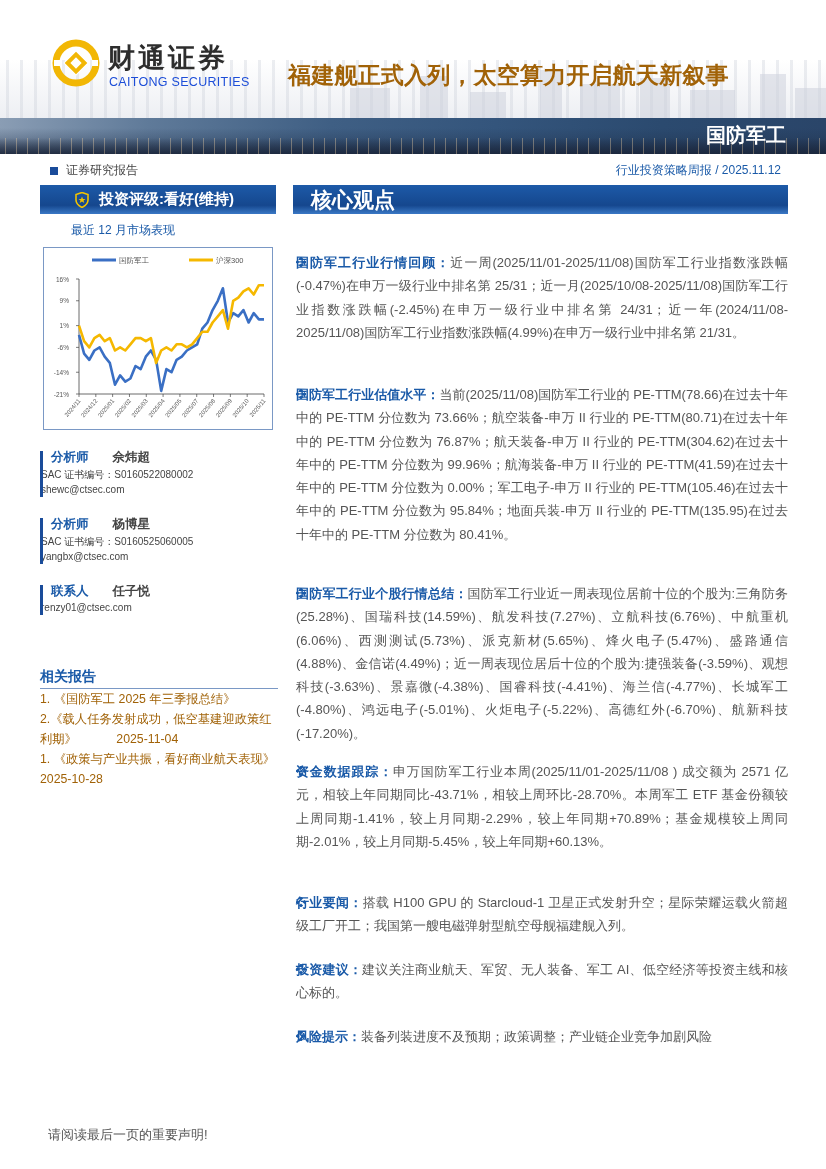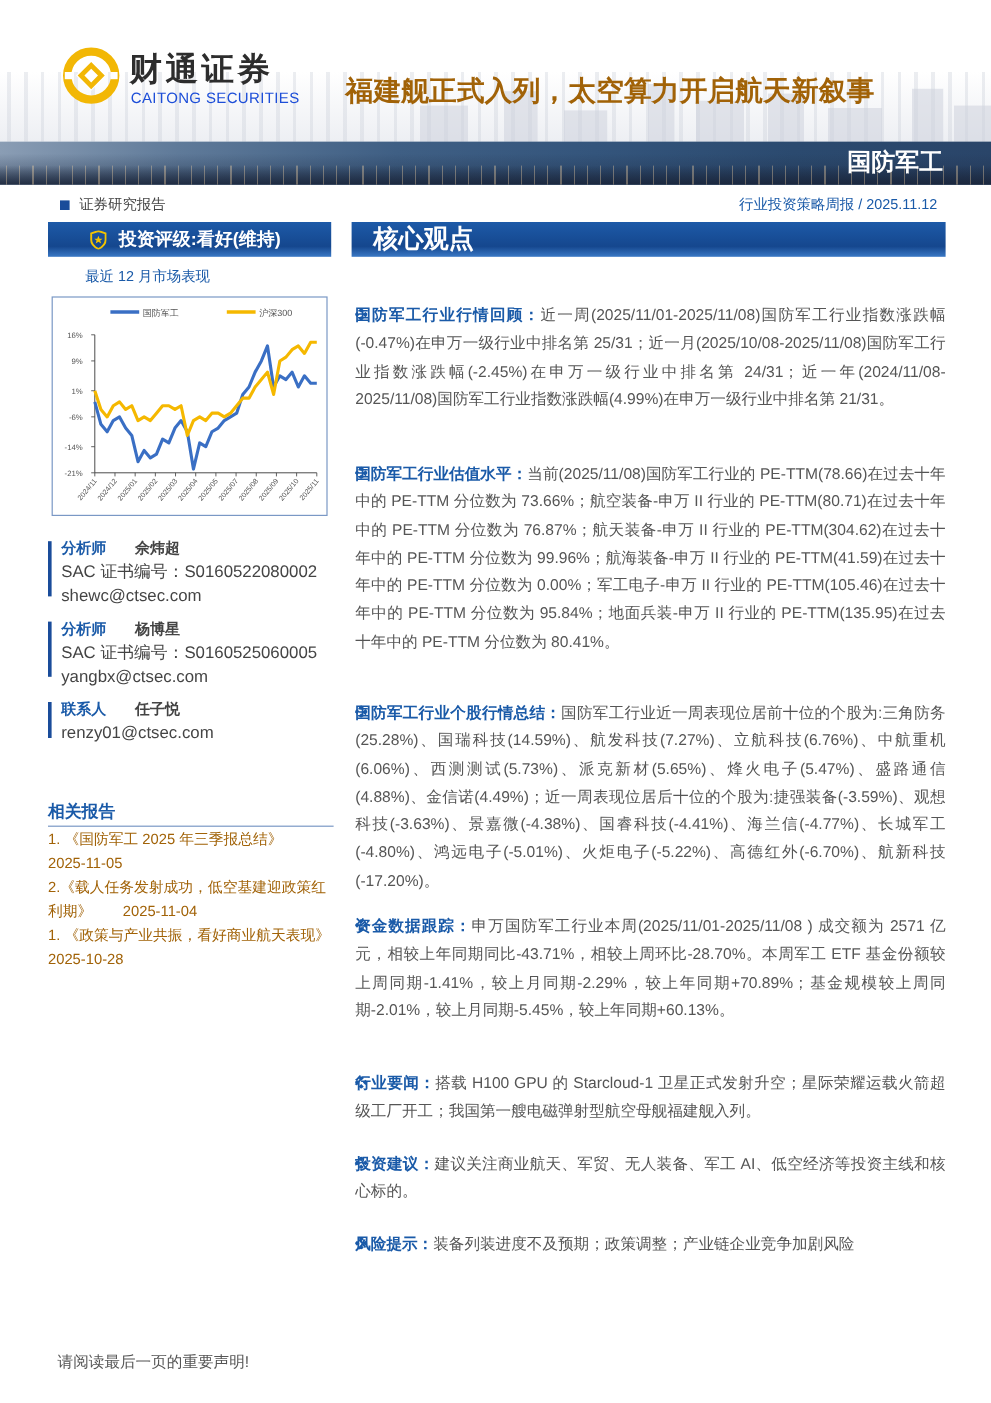--- a/index.html
+++ b/index.html
@@ -59,21 +59,21 @@
   .market-label { position: absolute; left: 40px; top: 222px; font-size: 12px; color: #1a5aa8; margin-left: 31px; }
 
   .chart-box { position: absolute; left: 43px; top: 247px; width: 230px; height: 183px; border: 1px solid #7a98c5; background: #fff; }
   .chart-svg { position: absolute; left: 0; top: 0; }
 
   .analyst { position: absolute; left: 40px; width: 236px; }
   .analyst .bar { position: absolute; left: 0; top: 2px; width: 3px; background: #1a4c9a; }
   .analyst .row1 { padding-left: 11px; display: flex; gap: 24px; align-items: baseline; }
   .analyst .role { color: #1a5aa8; font-weight: bold; font-size: 12.5px; }
   .analyst .name { color: #444; font-size: 12.5px; font-weight: bold; }
-  .analyst .line { padding-left: 11px; font-size: 14px; color: #444; margin-top: 2px; }
+  .analyst .line { padding-left: 1px; font-size: 10px; color: #444; margin-top: 2px; }
 
   .related { position: absolute; left: 40px; top: 668px; width: 238px; }
   .related .title { color: #1a5aa8; font-weight: bold; font-size: 14px; padding-bottom: 2px; border-bottom: 1px solid #7a98c5; }
   .related .item { font-size: 12.3px; color: #a16207; line-height: 20px; }
   .related .item .d { display: block; }
 
   
   .core-bar {
     position: absolute; left: 293px; top: 185px; width: 495px; height: 29px;
     background: linear-gradient(180deg, #1d5aa8 0%, #15478e 70%, #3a78c5 100%);
@@ -213,25 +213,24 @@
     <span class="role">联系人</span>
     <span class="name">任子悦</span>
   </div>
   <div class="line">renzy01@ctsec.com</div>
 </div>
 
 <div class="related">
   <div class="title">相关报告</div>
   <div class="item">
     <span class="t">1. 《国防军工 2025 年三季报总结》</span>
-    <span class="d">2025-11-05</span>
   </div>
   <div class="item">
     <span class="t">2.《载人任务发射成功，低空基建迎政策红利期》</span>
-    <span class="d" style="display:inline;margin-left:22px">2025-11-04</span>
+    <span class="d" style="display:inline;margin-left:36px">2025-11-04</span>
   </div>
   <div class="item">
     <span class="t">1. 《政策与产业共振，看好商业航天表现》</span>
     <span class="d">2025-10-28</span>
   </div>
 </div>
 
 <div class="core-bar">核心观点</div>
 
 <div class="bullet" style="top:251px">

